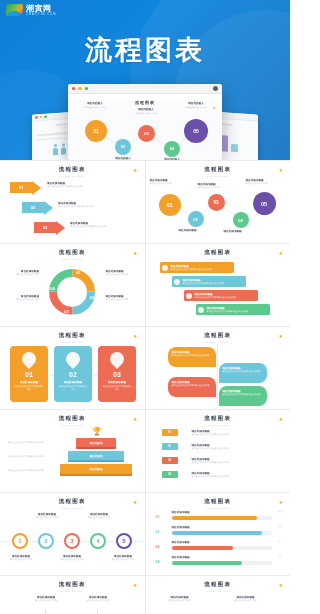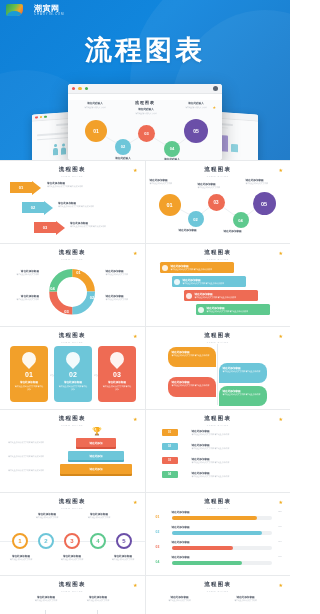--- a/index.html
+++ b/index.html
@@ -32,21 +32,21 @@
   .hero-swoosh3 {
     position: absolute; left: -60px; bottom: -80px;
     width: 170px; height: 170px;
     border-radius: 50%;
     background: rgba(255,255,255,0.04);
   }
 
   
   .logo {
     position: absolute; left: 6px; top: 4px;
-    display: flex; align-items: center; gap: 11px;
+    display: flex; align-items: center; gap: 3px;
     z-index: 9;
   }
   .logo-mark {
     position: relative;
     width: 17px; height: 12px;
     border-radius: 2px 2px 6px 2px;
     background: linear-gradient(120deg,#2f9e5e 0%,#6cc04a 45%,#f0a32a 70%,#e85a3a 100%);
     overflow: hidden;
   }
   .logo-mark::after {

